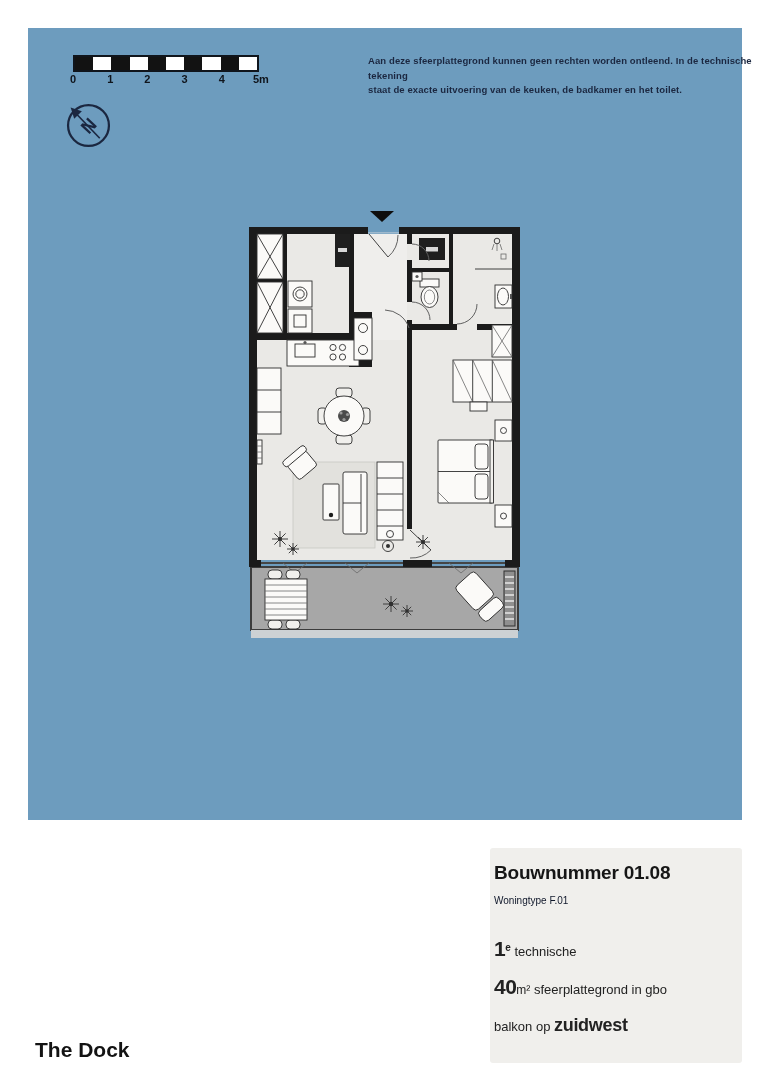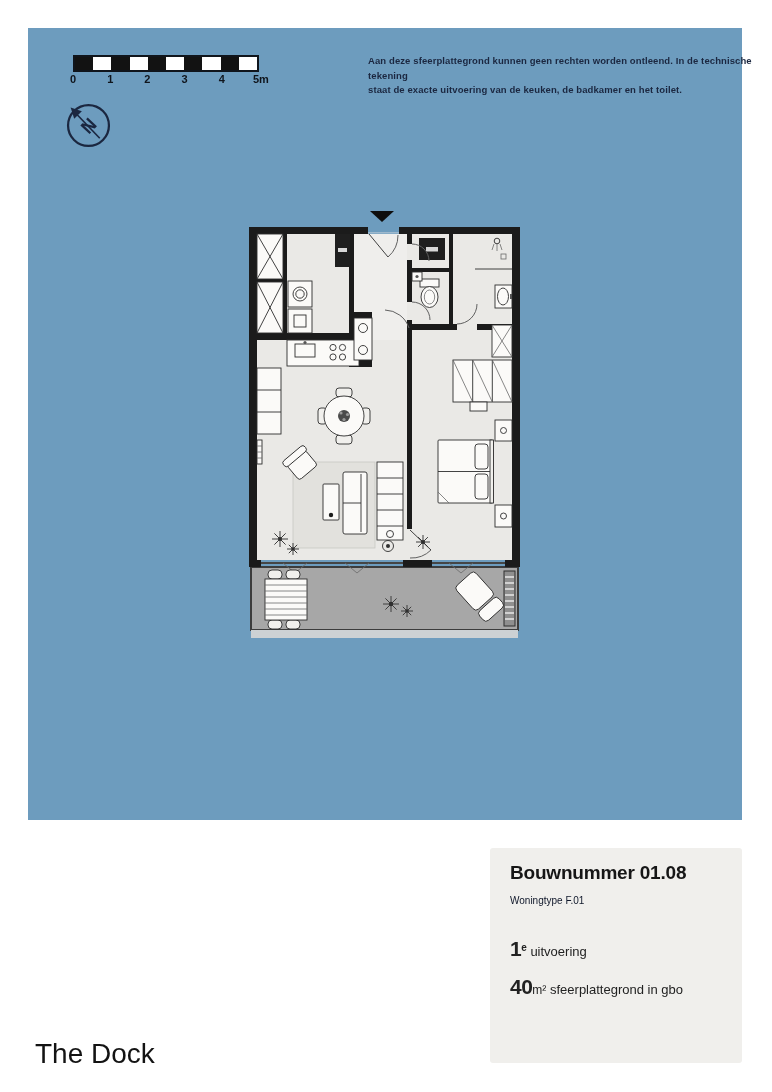--- a/index.html
+++ b/index.html
@@ -43,23 +43,23 @@
   .thin{stroke:#6a6a6a;stroke-width:.8;fill:none;}
   .arc{stroke:#606060;stroke-width:1;fill:none;}
   .dark{fill:#1f1f1f;}
   .balc{fill:var(--balcony);stroke:var(--balcony-edge);stroke-width:2;}
   .plant-ln{stroke:#3f3f3f;stroke-width:1;}
   .rug{fill:#e2e1dd;stroke:#c8c7c3;stroke-width:.8;}
 
   
   .title{position:absolute;left:33px;top:838px;font-size:64px;font-weight:bold;
          color:#131313;line-height:.97;letter-spacing:-2px;}
-  .project{position:absolute;left:35px;top:1038px;font-size:28px;font-weight:normal;color:#131313;}
+  .project{position:absolute;left:35px;top:1038px;font-size:21px;font-weight:bold;color:#131313;}
   .card{position:absolute;left:490px;top:848px;width:252px;height:215px;background:var(--card-bg);
-        border-radius:3px;padding:14px 20px;box-sizing:border-box;color:#161616;}
+        border-radius:3px;padding:14px 4px;box-sizing:border-box;color:#161616;}
   .card .bouwnummer{font-size:19px;font-weight:bold;letter-spacing:-.2px;}
   .card .woningtype{font-size:10px;color:#0f172a;margin-top:11px;}
   .features{margin-top:30px;}
   .feature{margin-bottom:11px;font-size:13px;color:#222;line-height:24px;}
   .feature .num{font-size:21px;font-weight:bold;letter-spacing:-.5px;}
   .feature sup{font-size:10px;font-weight:bold;}
   .feature .unit{font-size:12px;}
   .feature .dir{font-size:18px;font-weight:bold;letter-spacing:-.3px;}
 </style>
 </head>
@@ -383,17 +383,18 @@
     </svg>
   </div>
 
 
   <div class="project">The Dock</div>
 
   <div class="card">
     <div class="bouwnummer">Bouwnummer 01.08</div>
     <div class="woningtype">Woningtype F.01</div>
     <div class="features">
-      <div class="feature"><span class="num">1</span><sup>e</sup> <span>uitvoering</span></div>
+      <div class="feature"><span class="num">1</span><sup>e</sup> <span>technische</span></div>
       <div class="feature"><span class="num">40</span><span class="unit">m²</span> <span>sfeerplattegrond in gbo</span></div>
+      <div class="feature"><span>balkon op</span> <span class="dir">zuidwest</span></div>
     </div>
   </div>
 </div>
 
 </body></html>

